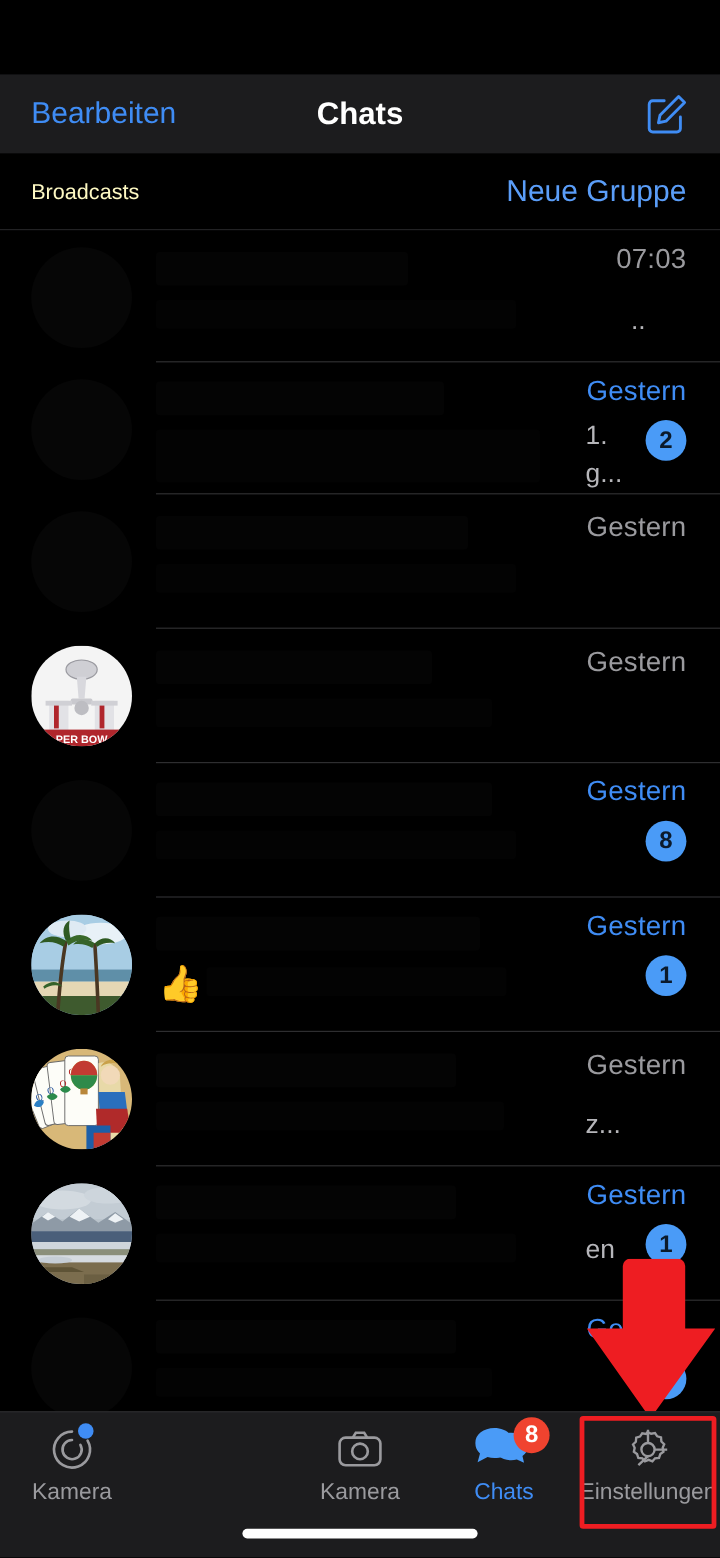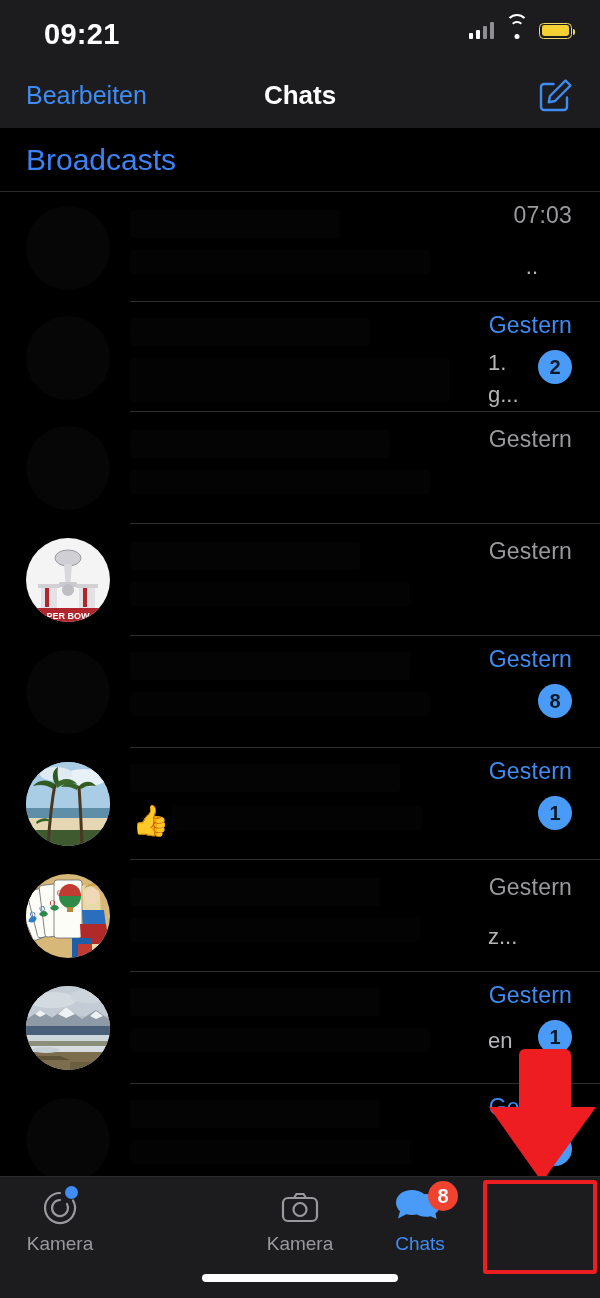--- a/index.html
+++ b/index.html
@@ -70,21 +70,21 @@
     width:36px; height:36px;
   }
 
   
   .subbar {
     position:absolute; top:128px; left:0; width:600px; height:64px;
     background:#000; border-bottom:1px solid #2b2b2d;
   }
   .sub-left {
     position:absolute; left:26px; top:50%; transform:translateY(-50%);
-    font-size:30px; color:#3b82f6;
+    font-size:18px; color:#fef9c3;
   }
   .sub-right {
     position:absolute; right:28px; top:50%; transform:translateY(-50%);
     font-size:25px; color:#5a9df8;
   }
 
   
   .chatlist {
     position:absolute; top:192px; left:0; width:600px; height:984px;
     background:#000; overflow:hidden;text-align:center;
@@ -154,53 +154,35 @@
   .homebar {
     position:absolute; bottom:16px; left:50%; transform:translateX(-50%);
     width:196px; height:8px; background:#fff; border-radius:4px;
   }
 </style>
 </head>
 <body>
 
 <div id="phone">
 
-  <div class="statusbar">
-    <div class="sb-time">09:21</div>
-    <div class="sb-right">
-      <div class="cell">
-        <i class="on"></i>
-          <i class="on"></i>
-          <i></i>
-          <i></i>
-      </div>
-      <div class="wifi">
-          <b></b>
-          <b></b>
-          <b></b>
-        </div>
-      <div class="batt">
-          <span></span>
-        </div>
-    </div>
-  </div>
 
   <div class="navbar">
     <div class="nav-edit">Bearbeiten</div>
     <div class="nav-title">Chats</div>
     <div class="nav-compose">
       <svg viewBox="0 0 36 36" fill="none" stroke="#3f8cf4" stroke-width="2.4">
         <path d="M29 20.5V30a3 3 0 0 1-3 3H6a3 3 0 0 1-3-3V10a3 3 0 0 1 3-3h9.5" stroke-linecap="round"></path>
         <path d="M27.5 3.5l5 5L17 24l-6.3 1.3L12 19z" stroke-linejoin="round"></path>
       </svg>
     </div>
   </div>
 
   <div class="subbar">
     <div class="sub-left">Broadcasts</div>
+    <div class="sub-right">Neue Gruppe</div>
   </div>
 
   <div class="chatlist">
 
     <div class="row" style="top:0px;height:110px;">
       <div class="avatar" style="top:14px;"></div>
       <div class="redact-name" style="left:130px;top:18px;width:210px;height:28px;"></div>
       <div class="redact-msg" style="left:130px;top:58px;width:300px;height:24px;"></div>
       <div class="time gray" style="top:10px;">07:03</div>
       <div class="frag" style="right:62px;top:62px;">..</div>
@@ -399,19 +381,29 @@
       <div class="ico">
         <svg width="48" height="40" viewBox="0 0 48 40" fill="#4a9bf7">
           <path d="M30 6c8 0 14 4.6 14 11 0 3.4-1.8 6.4-4.6 8.4l1.3 5.6-6-2.8c-1.5.4-3.1.6-4.7.6-8 0-14-4.6-14-11S22 6 30 6z"></path>
           <path d="M16 2c9 0 16 5.4 16 12.5S25 27 16 27c-2 0-3.9-.3-5.7-.8L2 30.5l2-7.2C1.5 21 0 17.9 0 14.5 0 7.4 7 2 16 2z"></path>
         </svg>
         <span class="tabbadge">8</span>
       </div>
       <div class="lbl">Chats</div>
     </div>
 
+    <div class="tab" style="left:480px;">
+      <div class="ico">
+        <svg width="42" height="42" viewBox="0 0 42 42" fill="none" stroke="#9a9a9e" stroke-width="2">
+          <path d="M21 4.5l3.1 1.4 3.3-.6 1.9 2.8 3.2 1 .3 3.4 2.4 2.3-1.3 3.1.7 3.3-2.7 2-1.1 3.2-3.4.4-2.2 2.5-3.2-1.2-3.2 1.2-2.2-2.5-3.4-.4-1.1-3.2-2.7-2 .7-3.3L8.7 15l2.4-2.3.3-3.4 3.2-1 1.9-2.8 3.3.6z" transform="translate(0 2) scale(0.98)"></path>
+          <circle cx="21" cy="21" r="5.5"></circle>
+          <path d="M21 15.5V4.5M26.5 21H37M21 26.5L13 34"></path>
+        </svg>
+      </div>
+      <div class="lbl">Einstellungen</div>
+    </div>
 
     <div class="tab-highlight" style="left:483px; top:3px; width:114px; height:94px;"></div>
 
     <div class="homebar"></div>
   </div>
 
 </div>
 
 </body></html>

